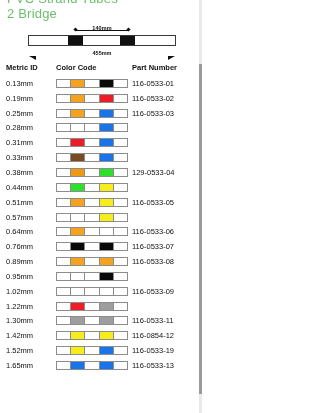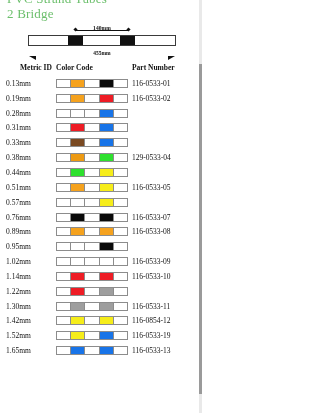--- a/index.html
+++ b/index.html
@@ -7,21 +7,20 @@
     margin: 0; padding: 0;
     width: 202px; height: 413px;
     background: #ffffff;
     font-family: "Liberation Sans", sans-serif;
     overflow: hidden;
   }
   #page {
     position: relative;
     width: 202px; height: 413px;
     background: #ffffff;
-    font-family: Liberation Serif, serif;
   }
 
   
   .title-clipped {
     position: absolute;
     left: 7px; top: -9px;
     font-size: 13px;
     color: #6cbf6c;
     letter-spacing: .2px;
     white-space: nowrap;
@@ -127,21 +126,21 @@
   }
   table { border-collapse: collapse; width: 202px; }
   th {
     font-size: 7.5px;
     font-weight: bold;
     color: #111;
     text-align: left;
     padding: 0 0 4px 0;
     white-space: nowrap;
   }
-  th.c-id   { width: 52px; padding-left: 20px; }
+  th.c-id   { width: 52px; padding-left: 6px; }
   th.c-code { width: 78px; padding-left: 4px; }
   th.c-part { width: 72px; padding-left: 2px; }
   td {
     font-size: 7.5px;
     color: #111;
     padding: 0;
     height: 14.85px;
     vertical-align: middle;
     white-space: nowrap;
   }
@@ -235,20 +234,33 @@
                 <div class="band" style="background: rgb(255, 255, 255);"></div>
                 <div class="band" style="background: rgb(245, 162, 30);"></div>
                 <div class="band" style="background: rgb(255, 255, 255);"></div>
                 <div class="band" style="background: rgb(238, 28, 37);"></div>
                 <div class="band" style="background: rgb(255, 255, 255);"></div>
               </div>
             </td>
             <td class="c-part">116-0533-02</td>
           </tr>
           <tr>
+            <td class="c-id">0.25mm</td>
+            <td>
+              <div class="bands">
+                <div class="band" style="background: rgb(255, 255, 255);"></div>
+                <div class="band" style="background: rgb(245, 162, 30);"></div>
+                <div class="band" style="background: rgb(255, 255, 255);"></div>
+                <div class="band" style="background: rgb(24, 116, 232);"></div>
+                <div class="band" style="background: rgb(255, 255, 255);"></div>
+              </div>
+            </td>
+            <td class="c-part">116-0533-03</td>
+          </tr>
+          <tr>
             <td class="c-id">0.28mm</td>
             <td>
               <div class="bands">
                 <div class="band" style="background: rgb(255, 255, 255);"></div>
                 <div class="band" style="background: rgb(255, 255, 255);"></div>
                 <div class="band" style="background: rgb(255, 255, 255);"></div>
                 <div class="band" style="background: rgb(24, 116, 232);"></div>
                 <div class="band" style="background: rgb(255, 255, 255);"></div>
               </div>
             </td>
@@ -326,20 +338,33 @@
                 <div class="band" style="background: rgb(255, 255, 255);"></div>
                 <div class="band" style="background: rgb(255, 255, 255);"></div>
                 <div class="band" style="background: rgb(255, 255, 255);"></div>
                 <div class="band" style="background: rgb(246, 237, 26);"></div>
                 <div class="band" style="background: rgb(255, 255, 255);"></div>
               </div>
             </td>
             <td class="c-part"></td>
           </tr>
           <tr>
+            <td class="c-id">0.64mm</td>
+            <td>
+              <div class="bands">
+                <div class="band" style="background: rgb(255, 255, 255);"></div>
+                <div class="band" style="background: rgb(245, 162, 30);"></div>
+                <div class="band" style="background: rgb(255, 255, 255);"></div>
+                <div class="band" style="background: rgb(255, 255, 255);"></div>
+                <div class="band" style="background: rgb(255, 255, 255);"></div>
+              </div>
+            </td>
+            <td class="c-part">116-0533-06</td>
+          </tr>
+          <tr>
             <td class="c-id">0.76mm</td>
             <td>
               <div class="bands">
                 <div class="band" style="background: rgb(255, 255, 255);"></div>
                 <div class="band" style="background: rgb(10, 10, 10);"></div>
                 <div class="band" style="background: rgb(255, 255, 255);"></div>
                 <div class="band" style="background: rgb(10, 10, 10);"></div>
                 <div class="band" style="background: rgb(255, 255, 255);"></div>
               </div>
             </td>
@@ -376,33 +401,20 @@
             <td>
               <div class="bands">
                 <div class="band" style="background: rgb(255, 255, 255);"></div>
                 <div class="band" style="background: rgb(255, 255, 255);"></div>
                 <div class="band" style="background: rgb(255, 255, 255);"></div>
                 <div class="band" style="background: rgb(255, 255, 255);"></div>
                 <div class="band" style="background: rgb(255, 255, 255);"></div>
               </div>
             </td>
             <td class="c-part">116-0533-09</td>
-          </tr>
-          <tr>
-            <td class="c-id">1.14mm</td>
-            <td>
-              <div class="bands">
-                <div class="band" style="background: rgb(255, 255, 255);"></div>
-                <div class="band" style="background: rgb(238, 28, 37);"></div>
-                <div class="band" style="background: rgb(255, 255, 255);"></div>
-                <div class="band" style="background: rgb(238, 28, 37);"></div>
-                <div class="band" style="background: rgb(255, 255, 255);"></div>
-              </div>
-            </td>
-            <td class="c-part">116-0533-10</td>
           </tr>
           <tr>
             <td class="c-id">1.22mm</td>
             <td>
               <div class="bands">
                 <div class="band" style="background: rgb(255, 255, 255);"></div>
                 <div class="band" style="background: rgb(238, 28, 37);"></div>
                 <div class="band" style="background: rgb(255, 255, 255);"></div>
                 <div class="band" style="background: rgb(158, 158, 158);"></div>
                 <div class="band" style="background: rgb(255, 255, 255);"></div>

